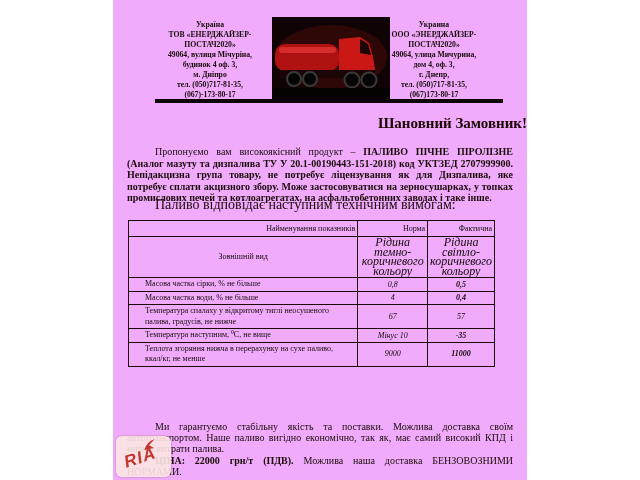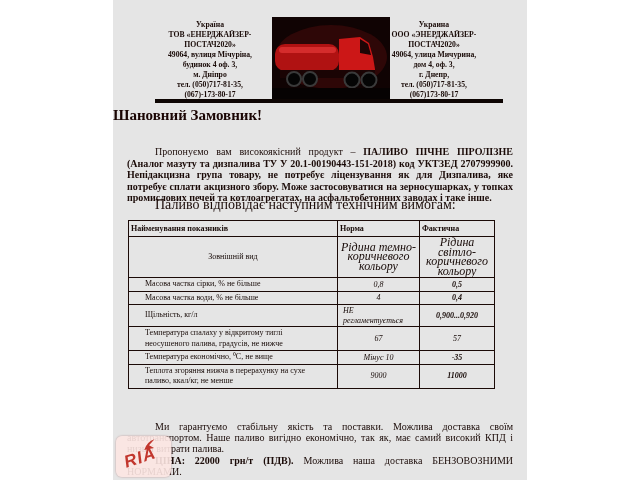--- a/index.html
+++ b/index.html
@@ -7,21 +7,21 @@
   body {
     position:relative;
     background:#ffffff;
     font-family:"Liberation Serif", serif;
     color:#1b0b08;
     overflow:hidden;
   }
   .flyer {
     position:absolute; left:113px; top:0;
     width:414px; height:480px;
-    background:#e5e5e5;
+    background:#f0abfc;
     overflow:hidden;
   }
   
   .hblock {
     position:absolute; top:20px;
     width:162px;
     text-align:center;
     font-weight:bold;
     font-size:7.7px;
     line-height:10px;
@@ -35,23 +35,23 @@
     width:118px; height:82px;
     display:block;
   }
   .rule {
     position:absolute; top:99px; left:42px;
     width:348px; height:4px;
     background:#0d0503;
   }
   
   .title {
-    position:absolute; top:107px; left:0;
+    position:absolute; top:115px; left:0;
     width:100%;
-    text-align:left;
+    text-align:right;
     font-weight:bold;
     font-size:15px;
     color:#1a0503;
   }
   
   .para {
     position:absolute; left:14px; right:14px;
     text-align:justify;
     font-size:10px;
     line-height:11.5px;
@@ -71,22 +71,22 @@
     border-collapse:collapse;
     font-size:8px;
     color:#170a07;
   }
   table.spec th, table.spec td {
     border:1.2px solid #1b0a07;
     padding:1px 16px;
     vertical-align:middle;
   }
   table.spec th {
-    font-weight:bold;
-    text-align:left;
+    font-weight:normal;
+    text-align:right;
     padding:3px 2px;
   }
   td.name { text-align:left; line-height:10.5px; padding:2px 5px; }
   td.name.center { text-align:center; }
   td.val  { text-align:center; font-style:italic; line-height:9.5px; }
   td.val.fact-bold { font-weight:bold; }
   td.val.small { font-size:12px; padding:1px 2px; }
   
   .closing { top:421px; line-height:11.2px; }
   .price-line { margin-top:0; }
@@ -176,31 +176,26 @@
       <td class="name">Масова частка сірки, % не більше</td>
       <td class="val">0,8</td>
       <td class="val fact-bold">0,5</td>
     </tr>
     <tr>
       <td class="name">Масова частка води, % не більше</td>
       <td class="val">4</td>
       <td class="val fact-bold">0,4</td>
     </tr>
     <tr>
-      <td class="name">Щільність,  кг/л</td>
-      <td class="val" style="text-align:left; padding-left:5px;">НЕ регламентується</td>
-      <td class="val fact-bold">0,900...0,920</td>
-    </tr>
-    <tr>
       <td class="name">Температура  спалаху у відкритому тиглі неосушеного палива, градусів,  не нижче</td>
       <td class="val">67</td>
       <td class="val">57</td>
     </tr>
     <tr>
-      <td class="name">Температура  економічно, ⁰С, не вище</td>
+      <td class="name">Температура  наступним, ⁰С, не вище</td>
       <td class="val">Мінус 10</td>
       <td class="val fact-bold">-35</td>
     </tr>
     <tr>
       <td class="name">Теплота  згоряння нижча в перерахунку на сухе паливо, ккал/кг, не менше</td>
       <td class="val">9000</td>
       <td class="val fact-bold">11000</td>
     </tr>
   </tbody>
     </table>

